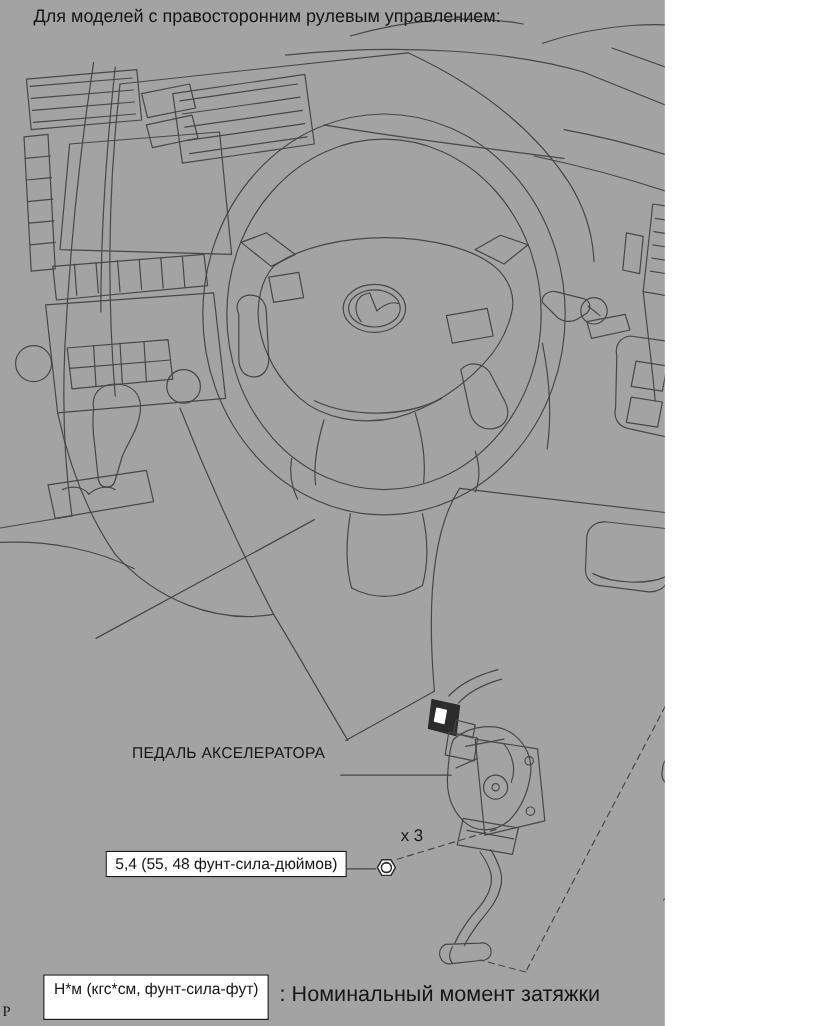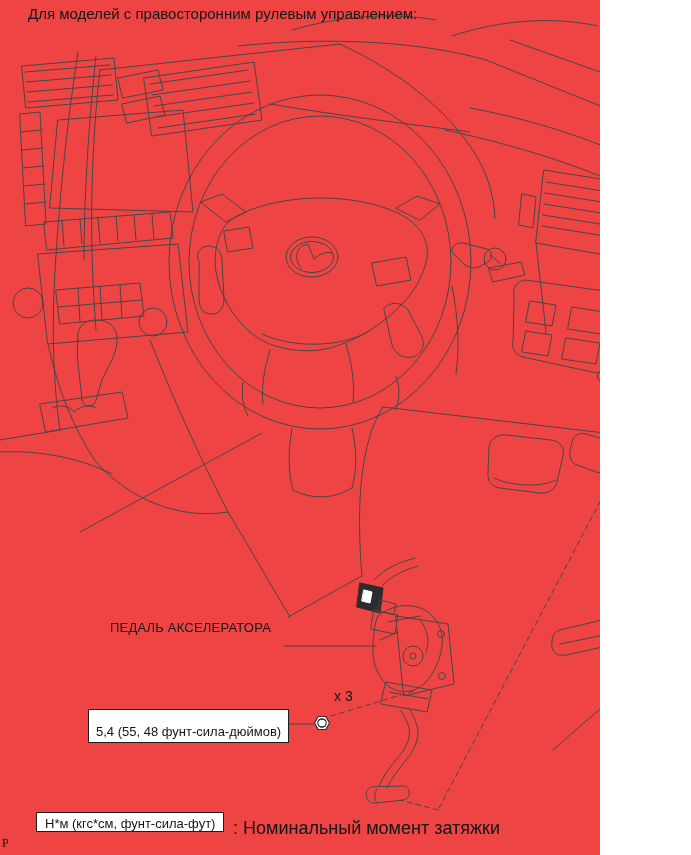--- a/index.html
+++ b/index.html
@@ -1,24 +1,24 @@
 <!DOCTYPE html>
 <html><head>
 <meta charset="utf-8">
 <style>
   html,body { margin:0; padding:0; background:#ffffff; }
   body { width:691px; height:855px; font-family:"Liberation Sans","DejaVu Sans",sans-serif; color:#111; }
-  .stage { position:relative; width:600px; height:855px; background:#ef4444; overflow:hidden;text-align:right; }
+  .stage { position:relative; width:554px; height:855px; background:#a3a3a3; overflow:hidden;text-align:right; }
   .artwork { position:absolute; left:0; top:0; }
   .label { position:absolute; white-space:nowrap; color:#151515; }
   .title { left:28px; top:5px; font-size:15px; }
   .part-label { left:110px; top:620px; font-size:13px; letter-spacing:.2px; }
-  .torque-box { left:88px; top:709px; font-size:13px; border:1.5px solid #1c1c1c; background:#fff; padding:14px 7px 3px 7px; }
+  .torque-box { left:88px; top:709px; font-size:13px; border:1.5px solid #1c1c1c; background:#fff; padding:2px 7px 3px 7px; }
   .x3 { left:334px; top:688px; font-size:14px; }
-  .legend-box { left:36px; top:812px; font-size:13px; border:1.5px solid #1c1c1c; background:#fff; padding:3px 8px 0 8px; }
+  .legend-box { left:36px; top:812px; font-size:13px; border:1.5px solid #1c1c1c; background:#fff; padding:3px 8px 18px 8px; }
   .legend-desc { left:233px; top:818px; font-size:18px; }
   .page-marker { left:2px; top:836px; font-size:12px; font-family:"Liberation Serif","DejaVu Serif",serif; }
   svg path, svg line, svg circle, svg ellipse { vector-effect:non-scaling-stroke; }
 </style>
 </head>
 <body>
 
 <div class="stage">
 
   <svg class="artwork" width="691" height="855" viewBox="0 0 691 855" fill="none" stroke="#474747" stroke-width="1" stroke-linecap="round" stroke-linejoin="round">

